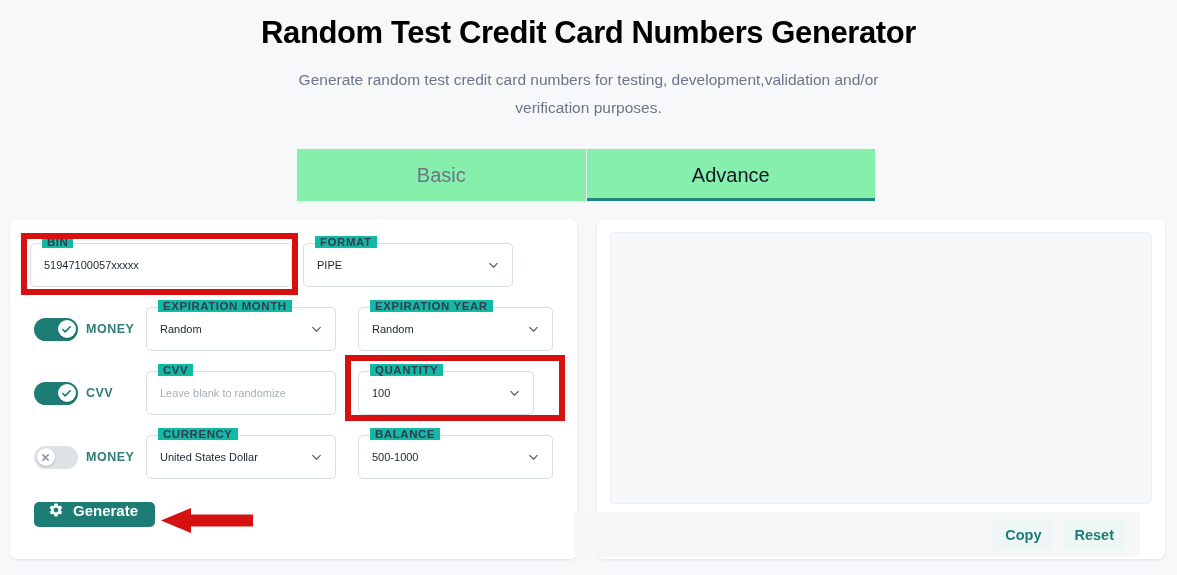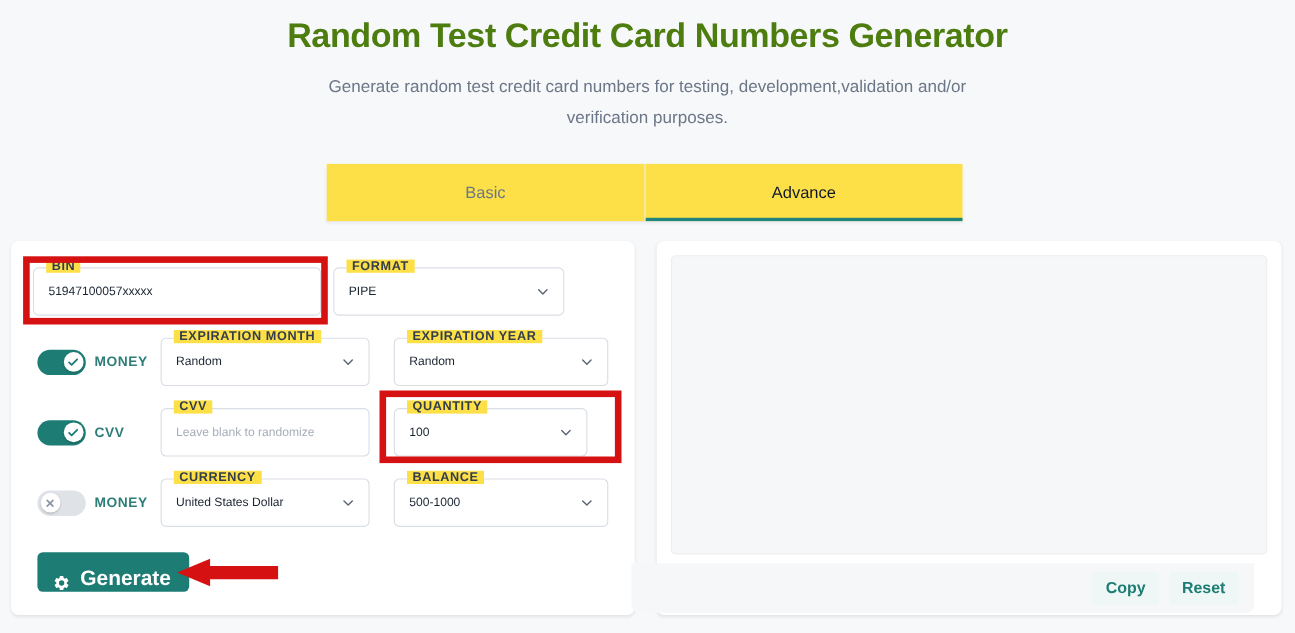--- a/index.html
+++ b/index.html
@@ -17,21 +17,21 @@
     position: relative;
   }
 
   
   .header { padding-top: 14px; text-align: center; }
 
   .page-title {
     font-size: 31px;
     font-weight: bold;
     letter-spacing: -0.4px;
-    color: #4d7c0f;
+    color: #000000;
     line-height: 1.25;
   }
 
   .page-subtitle {
     margin: 13px auto 0;
     width: 640px;
     font-size: 15.5px;
     line-height: 1.85;
     color: #6b7687;
     text-align: center;
@@ -47,25 +47,25 @@
     display: flex;
     background: #ffffff;
     border-radius: 6px 6px 0 0;
     box-shadow: 0 1px 3px rgba(16,24,40,0.07);
   }
   .tab {
     flex: 1;
     display: flex;
     align-items: center;
     justify-content: center;
-    font-size: 15px;
+    font-size: 20px;
     color: #6b7687;
     position: relative;
     cursor: pointer;
-    background: #fde047;
+    background: #86efac;
   }
   .tab + .tab { border-left: 1px solid #e6e9ef; }
   .tab.active { color: #111827; font-weight: 500; }
   .tab.active::after {
     content: "";
     position: absolute;
     left: 0; right: 0; bottom: 0;
     height: 3px;
     background: #20857c;
   }
@@ -86,21 +86,21 @@
     height: 44px;
     border: 1px solid #d9dde4;
     border-radius: 5px;
     background: #ffffff;
   }
   .field .legend {
     position: absolute;
     top: -8px;
     left: 11px;
     padding: 0 5px;
-    background: #fde047;
+    background: #14b8a6;
     font-size: 11.5px;
     font-weight: bold;
     letter-spacing: 0.55px;
     color: #333d4b;
     white-space: nowrap;
   }
   .field .value {
     position: absolute;
     left: 13px;
     top: 50%;
@@ -178,31 +178,31 @@
     letter-spacing: 0.5px;
     color: #2e7d78;
     white-space: nowrap;
   }
 
   
   .generate-btn {
     position: absolute;
     left: 34px;
     top: 502px;
-    height: 36px;
+    height: 25px;
     padding: 0 17px 0 14px;
     display: flex;
-    align-items: flex-end;
+    align-items: flex-start;
     gap: 9px;
     background: #1d7d74;
     border: none;
     border-radius: 5px;
     color: #ffffff;
     font-family: "Liberation Sans", sans-serif;
-    font-size: 19px;
+    font-size: 15px;
     font-weight: bold;
     cursor: pointer;
   }
   .generate-btn svg { display: block; }
 
   
   .output-area {
     position: absolute;
     left: 610px;
     top: 232px;

